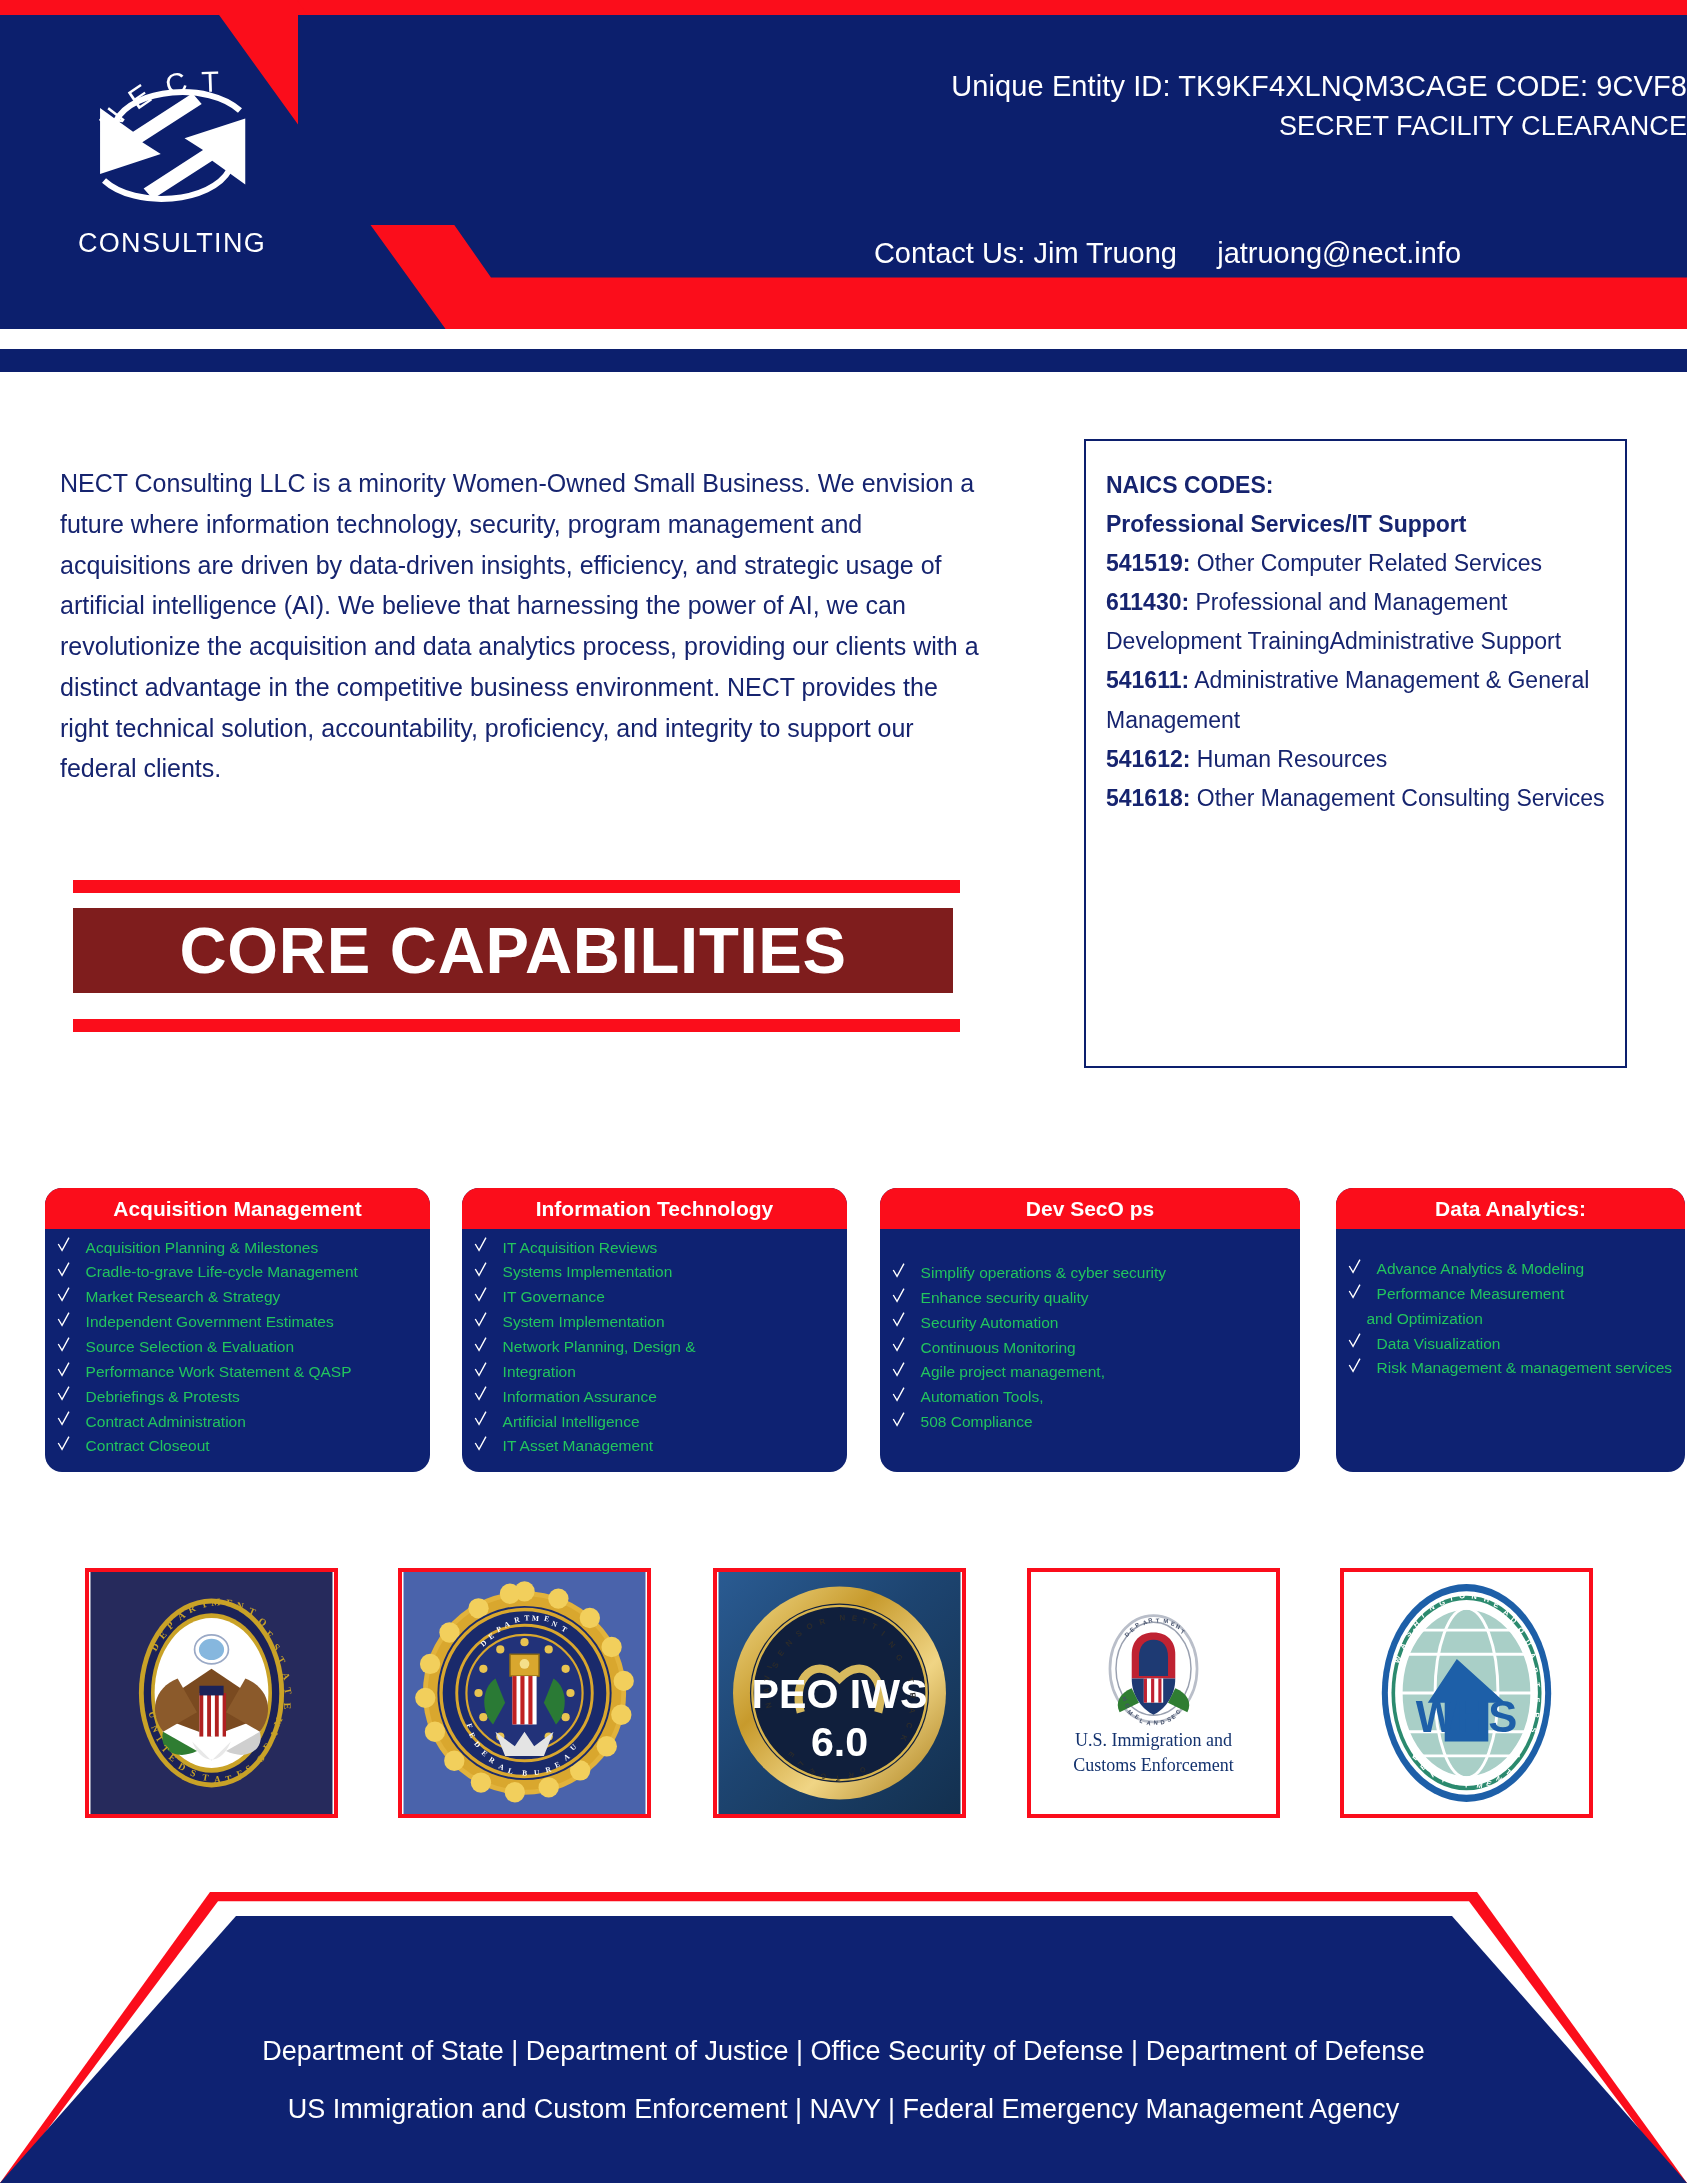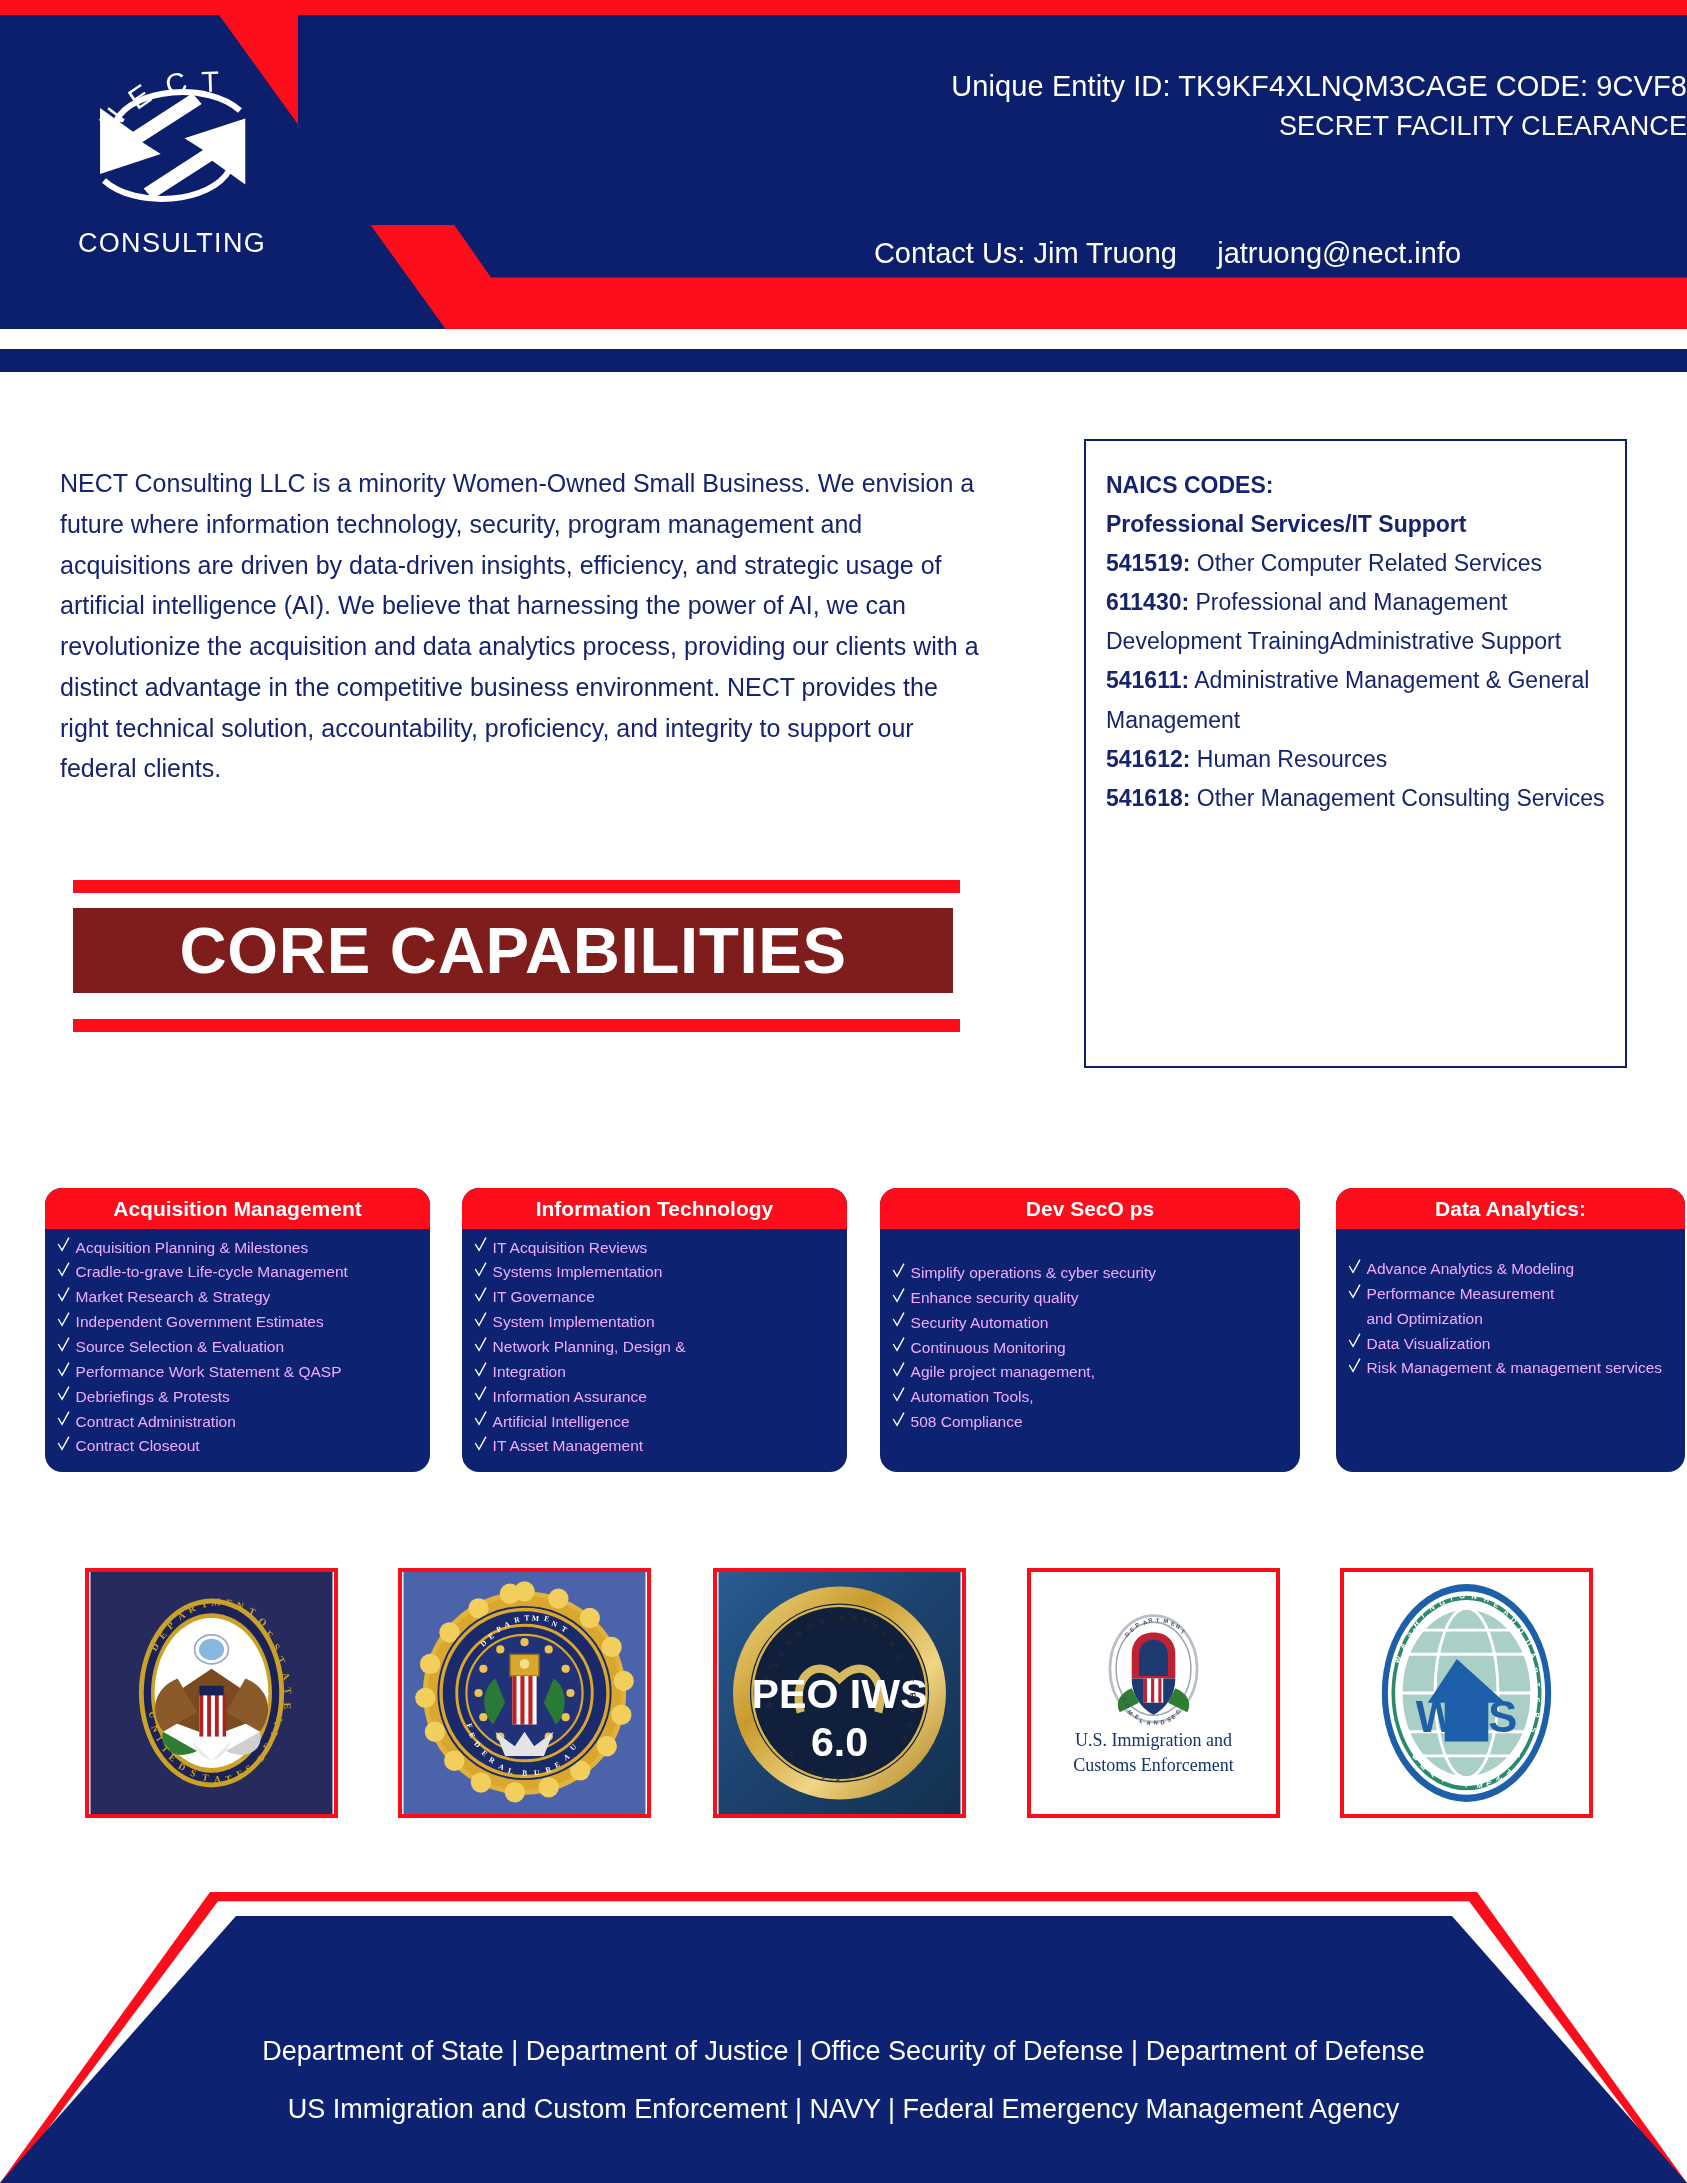--- a/index.html
+++ b/index.html
@@ -116,22 +116,22 @@
     height:41px; background:#fb0d1b; display:flex;
     align-items:center; justify-content:center;
   }
   .card-hd span {
     color:#ffffff; font-size:21px; font-weight:700;
   }
   .card-body { padding:6.6px 8px 0 12px; }
   .card.pad-mid .card-body { padding-top:32px; }
   .card.pad-mid2 .card-body { padding-top:28px; }
   .bullet {
-    display:flex; align-items:flex-start; gap:6px;
-    color:#f0abfc; font-size:15.5px; line-height:1.52; font-weight:400;
+    display:flex; align-items:flex-start; gap:16px;
+    color:#22c55e; font-size:15.5px; line-height:1.52; font-weight:400;
     margin-bottom:1.3px;
   }
   .chk { flex:0 0 auto; width:12.6px; height:18.5px; position:relative; top:0.7px; }
   .bullet.nochk { padding-left:18.5px; }
 
   .card1 { left:0;     width:385px; }
   .card2 { left:417px; width:385px; }
   .card3 { left:835px;width:420px; }
   .card4 { left:1252px;width:349px;margin-left:39px; }
 

